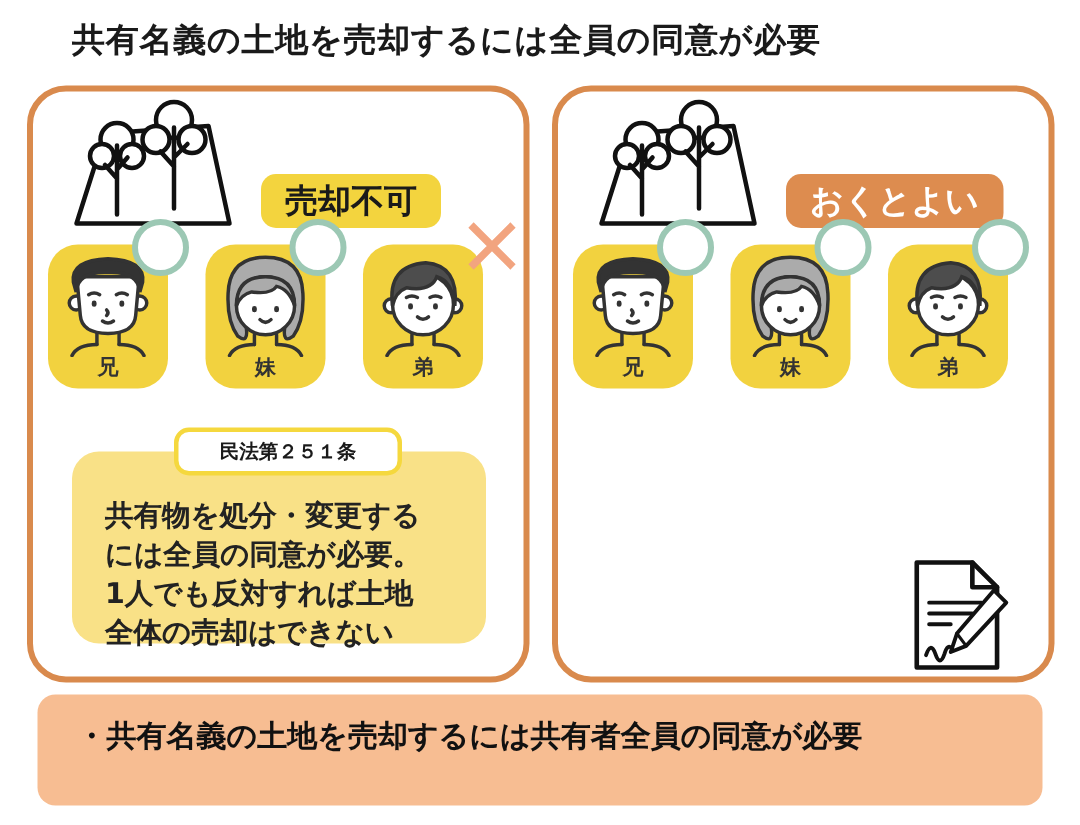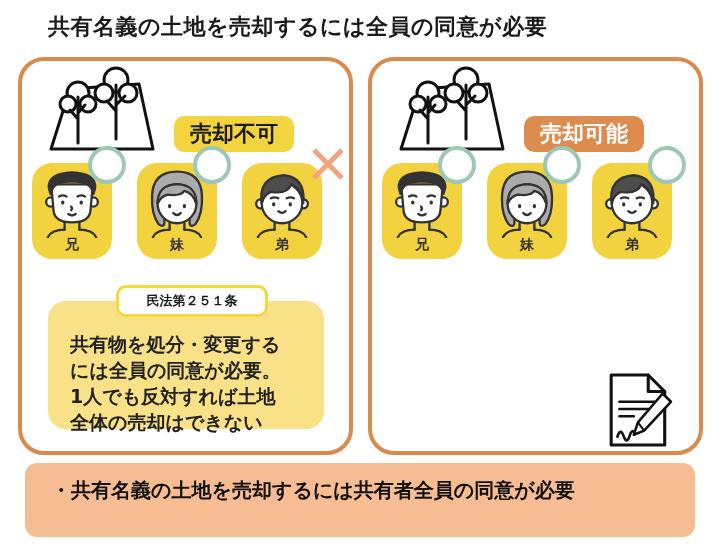--- a/index.html
+++ b/index.html
@@ -145,21 +145,21 @@
         <circle cx="36" cy="30" r="11" fill="#fff"></circle>
         <circle cx="26" cy="41" r="8" fill="#fff"></circle>
         <circle cx="46" cy="41" r="8" fill="#fff"></circle>
         <path d="M36,80 V34 M36,56 L28,47 M36,50 L43,42"></path>
         <circle cx="74" cy="17" r="12" fill="#fff"></circle>
         <circle cx="62" cy="30" r="9" fill="#fff"></circle>
         <circle cx="86" cy="30" r="9" fill="#fff"></circle>
         <path d="M74,76 V22 M74,48 L65,38 M74,42 L83,33"></path>
       </g>
     </svg>
-    <div class="badge badge-orange">売却可能</div>
+    <div class="badge badge-orange">おくとよい</div>
 
     <div class="tile p0">
       <svg class="face" viewBox="0 0 80 78">
         <g stroke="#333" stroke-width="2.5" fill="none" stroke-linecap="round">
           <path d="M32,60 V69 M48,60 V69"></path>
           <path d="M14,77 Q18,69 32,69 M66,77 Q62,69 48,69"></path>
           <circle cx="17" cy="39" r="5" fill="#fff"></circle>
           <circle cx="63" cy="39" r="5" fill="#fff"></circle>
           <path d="M21,20 H59 Q63,20 62,26 L60,48 Q59,61 40,61 Q21,61 20,48 L18,26 Q17,20 21,20 Z" fill="#fff"></path>
           <path d="M15,24 Q13,8 40,7 Q67,8 65,24 L63,31 Q62,16 40,17 Q18,16 17,31 Z" fill="#333"></path>

